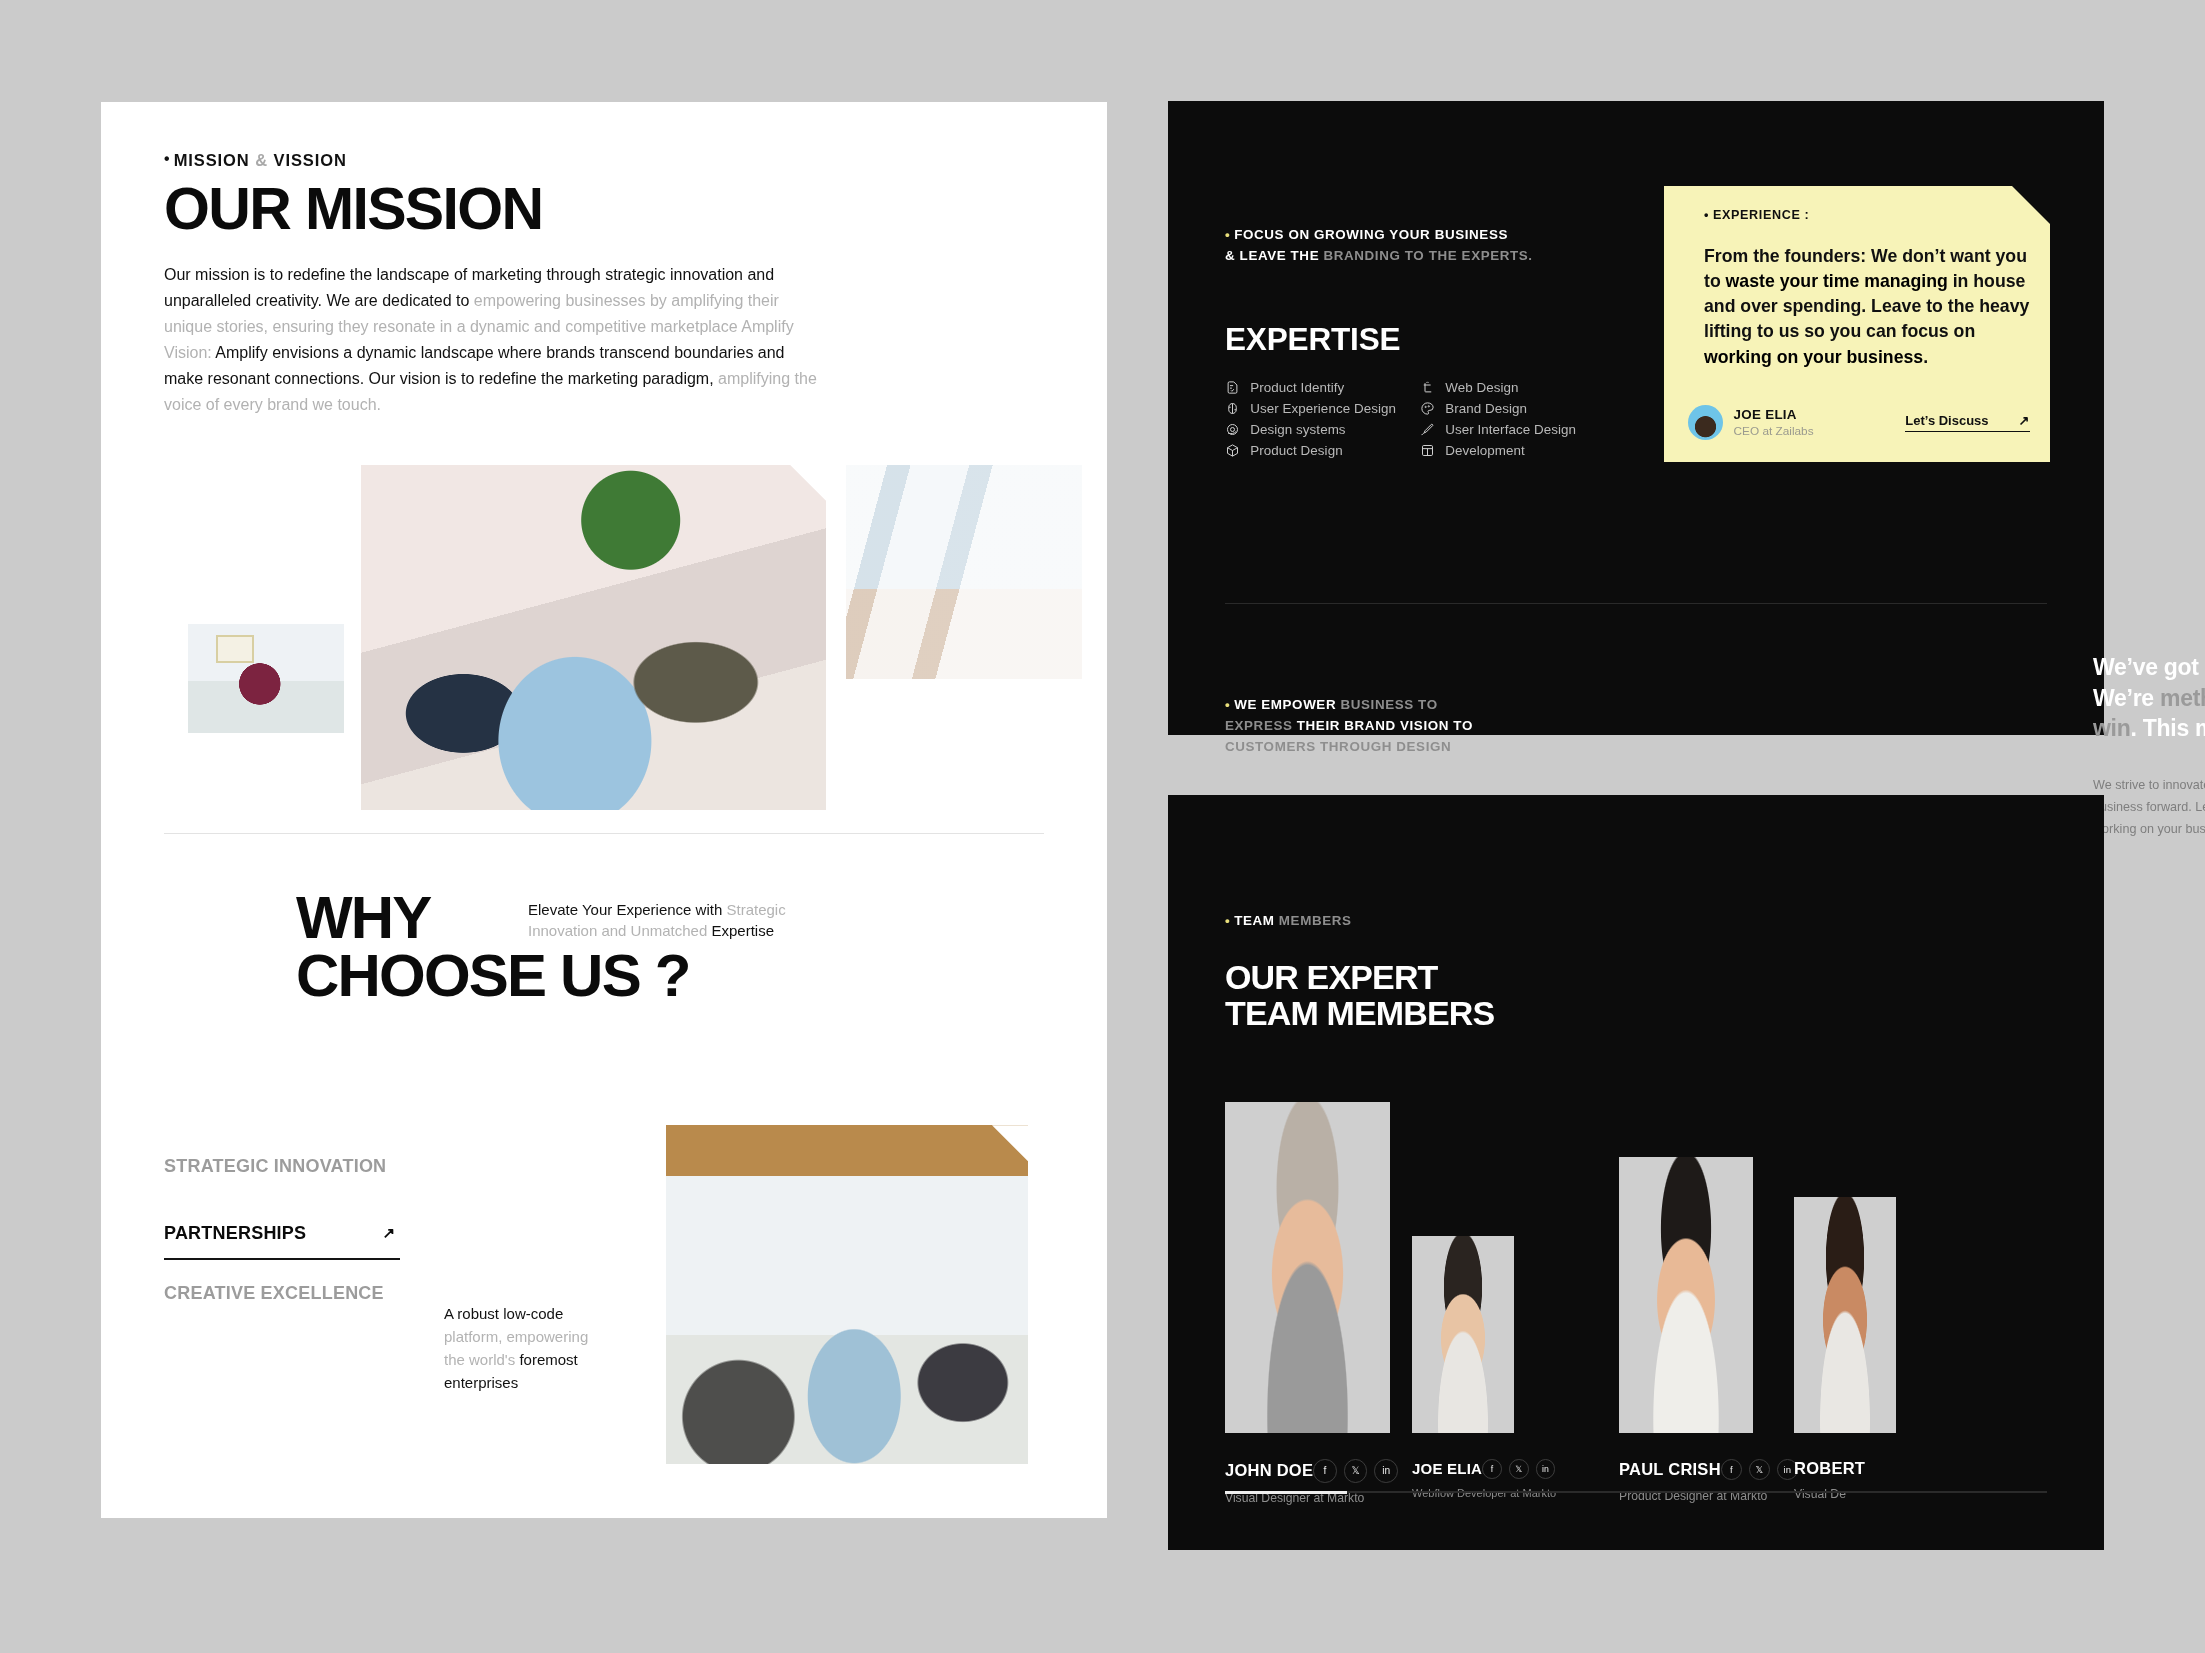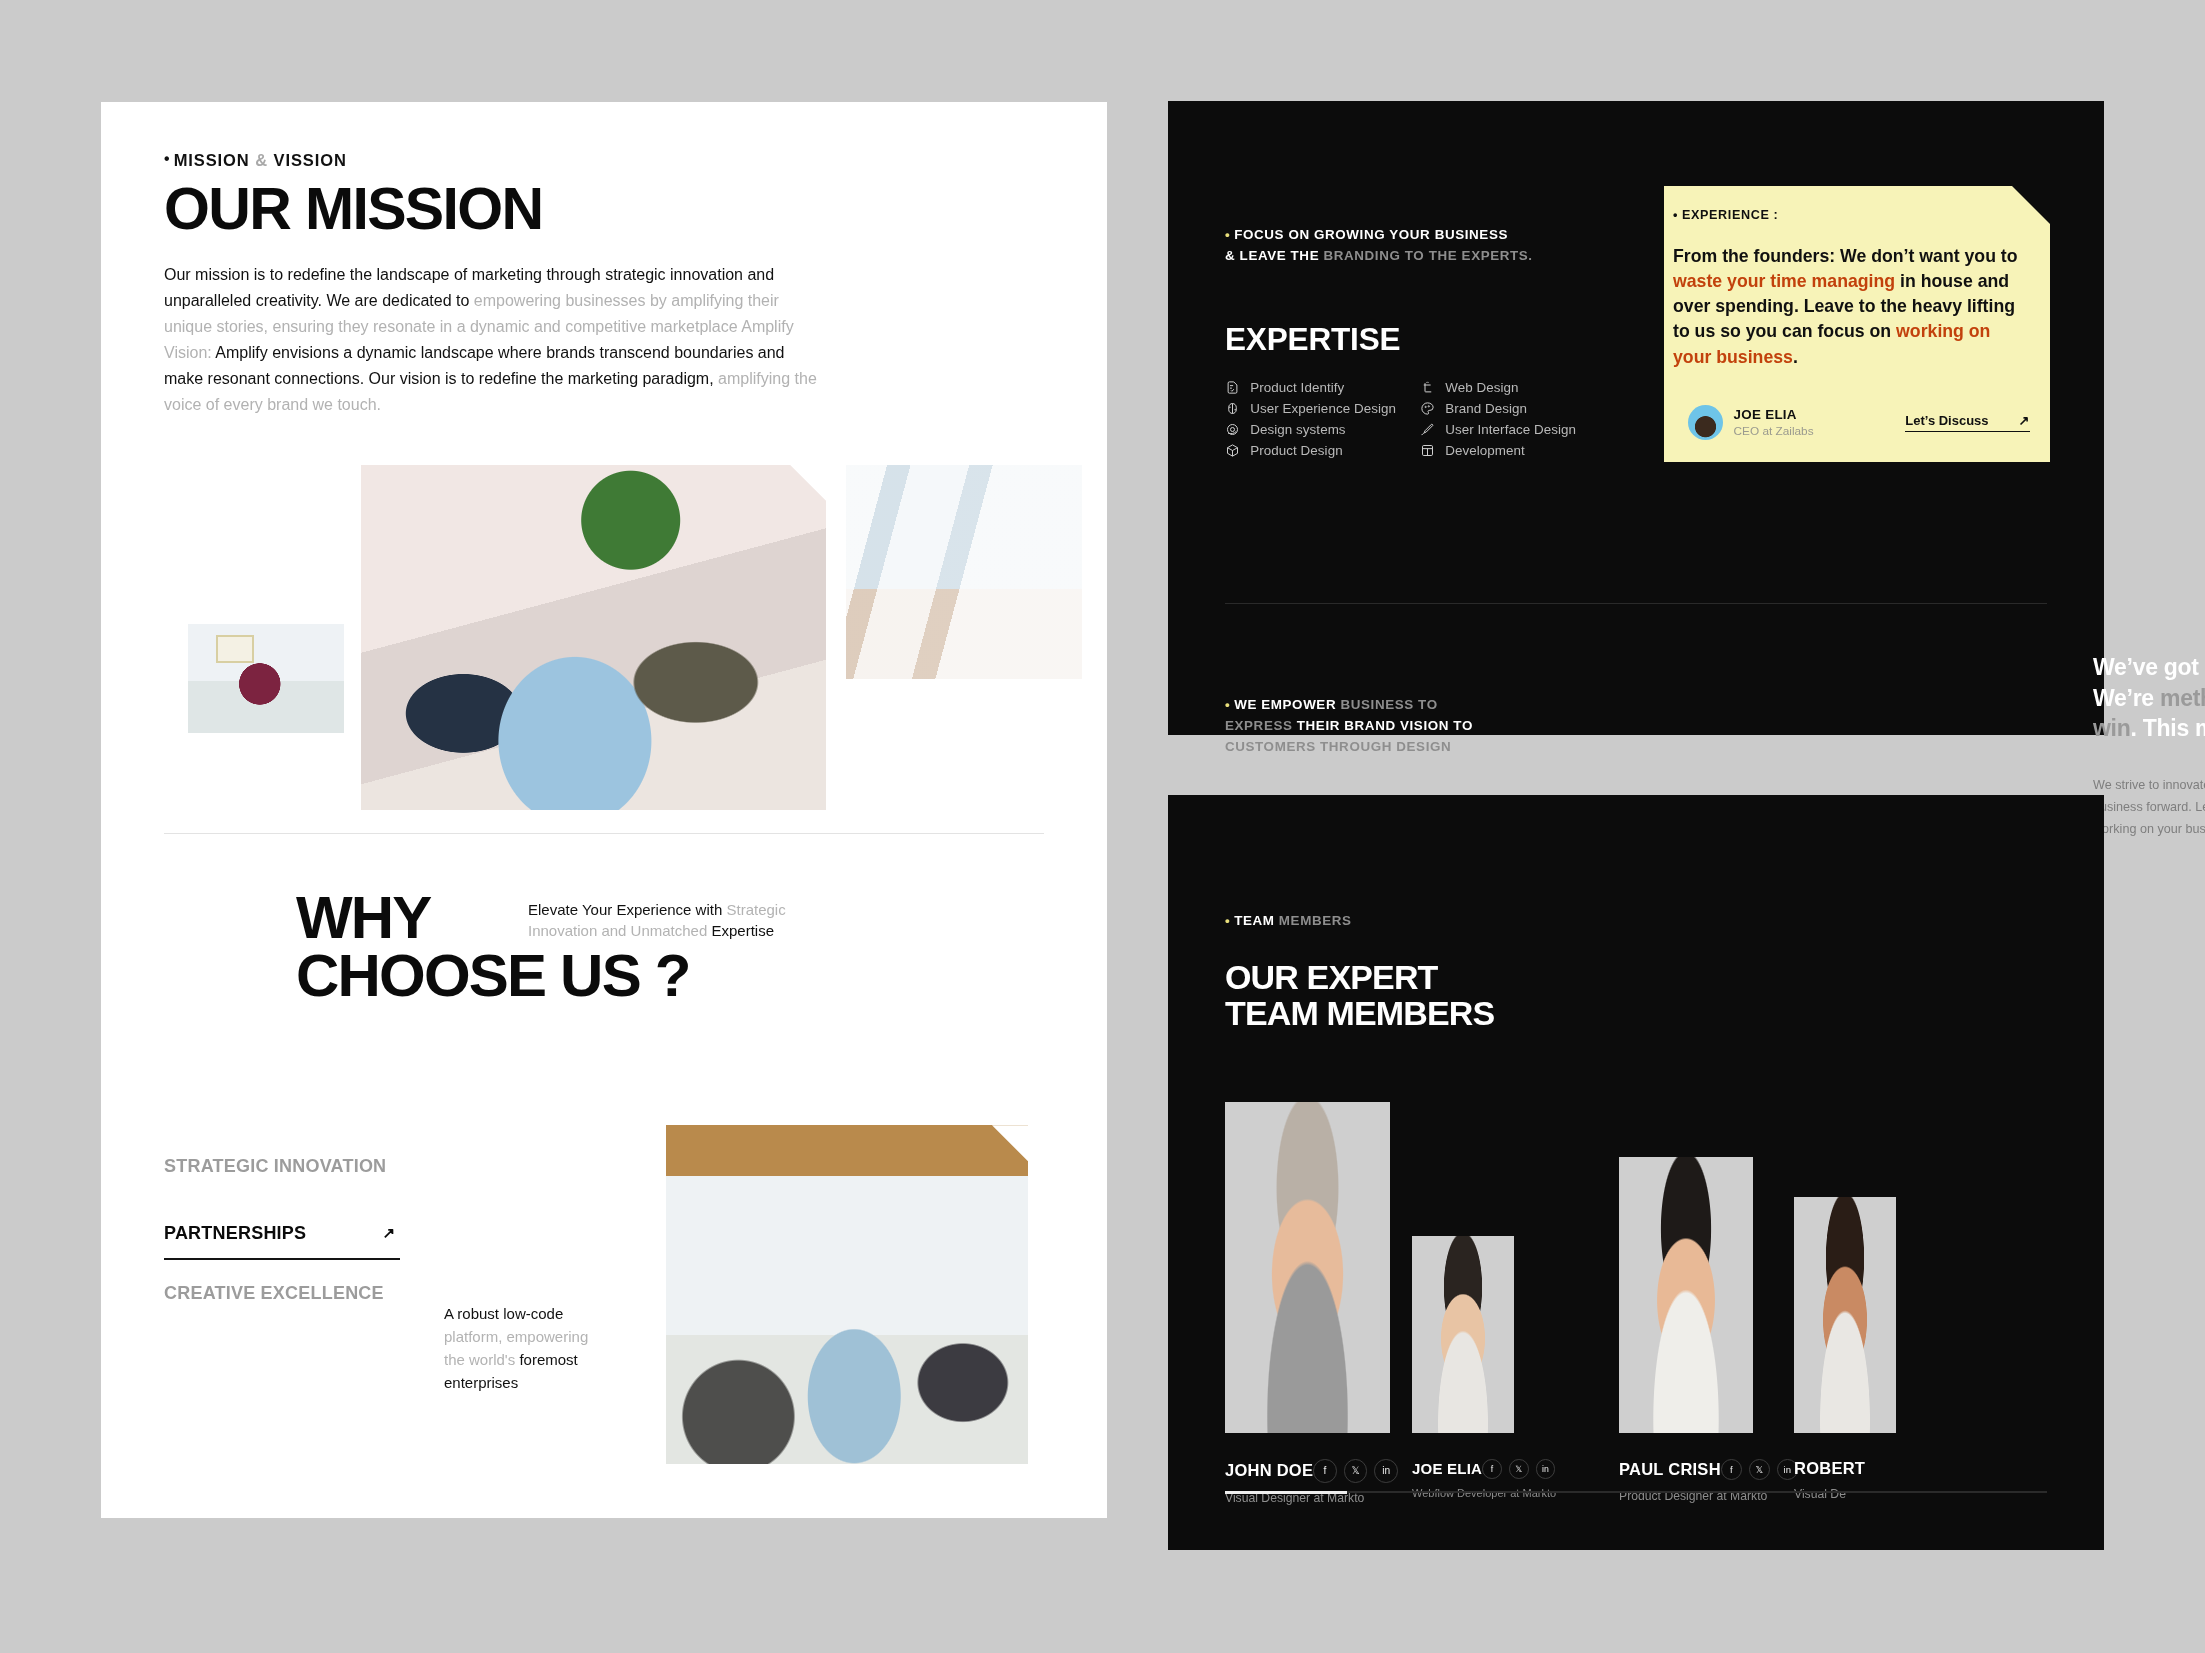--- a/index.html
+++ b/index.html
@@ -130,25 +130,25 @@
   .exp-cell { display: flex; align-items: center; gap: 10.2px; }
   .exp-cell svg { flex: 0 0 auto; }
   .exp-cell span { font-size: 13.4px; color: #b9b9b9; letter-spacing: .005em; }
 
   
   .ycard {
     position: absolute; left: 1664px; top: 186px; width: 386px; height: 276px;
     background: #f7f3b8; color: #101010;
     clip-path: polygon(0 0, calc(100% - 38px) 0, 100% 38px, 100% 100%, 0 100%);
   }
-  .yc-in { position: absolute; left: 9px; right: 20.5px; top: 22px; }
+  .yc-in { position: absolute; left: 40px; right: 20.5px; top: 22px; }
   .yc-eyebrow { font-size: 12.6px; font-weight: 700; letter-spacing: .05em; }
   .yc-eyebrow .dot { margin-right: 3.9px; }
   .yc-body { margin-top: 22px; font-size: 17.7px; line-height: 1.42; font-weight: 600; }
-  .yc-body .g { color: #c2410c; }
+  .yc-body .g { color: #000000; }
   .yc-foot { position: absolute; left: 23.6px; right: 20.5px; bottom: 22px; display: flex; align-items: center; }
   .yc-av {
     width: 35px; height: 35px; border-radius: 50%; flex: 0 0 auto;
     background: radial-gradient(circle at 50% 62%, #3b2a1e 0 10.2px, transparent 11px), #6ec4e8;
     overflow: hidden;
   }
   .yc-name { margin-left: 11px; }
   .yc-name b { display: block; font-size: 13.4px; font-weight: 700; letter-spacing: .02em; }
   .yc-name em { display: block; font-style: normal; font-size: 11.8px; color: #9a9a8f; margin-top: 2.4px; }
   .yc-cta {

